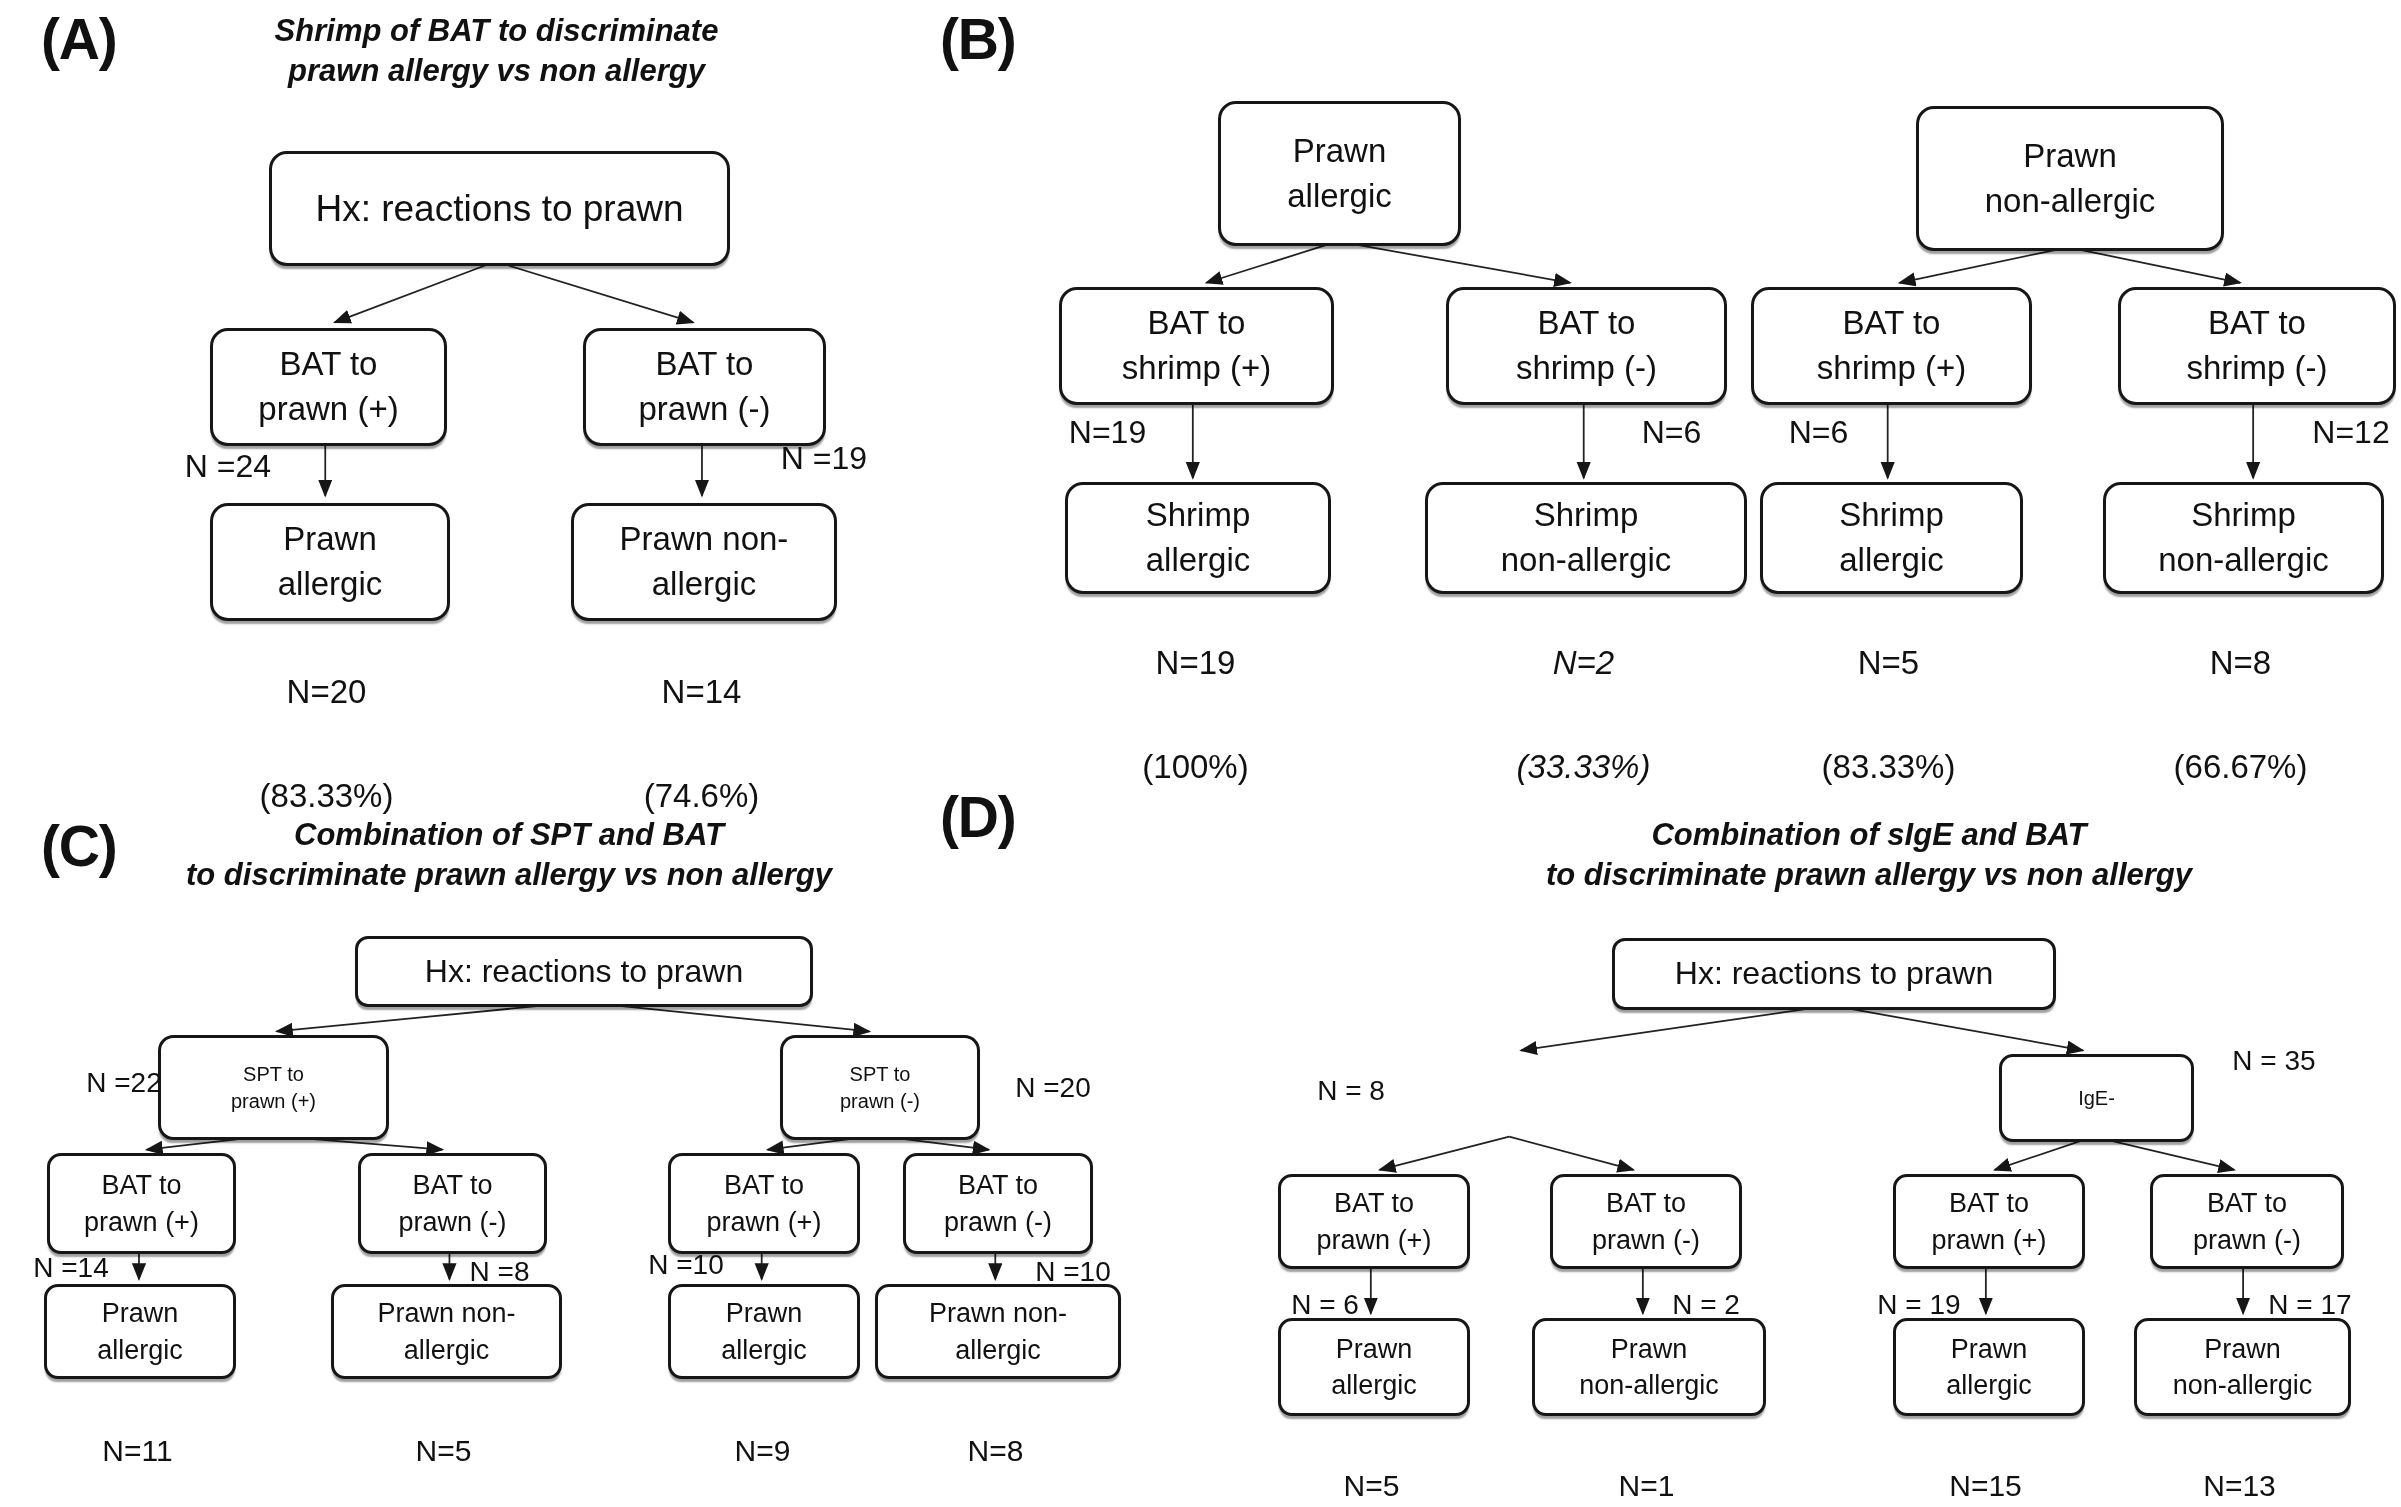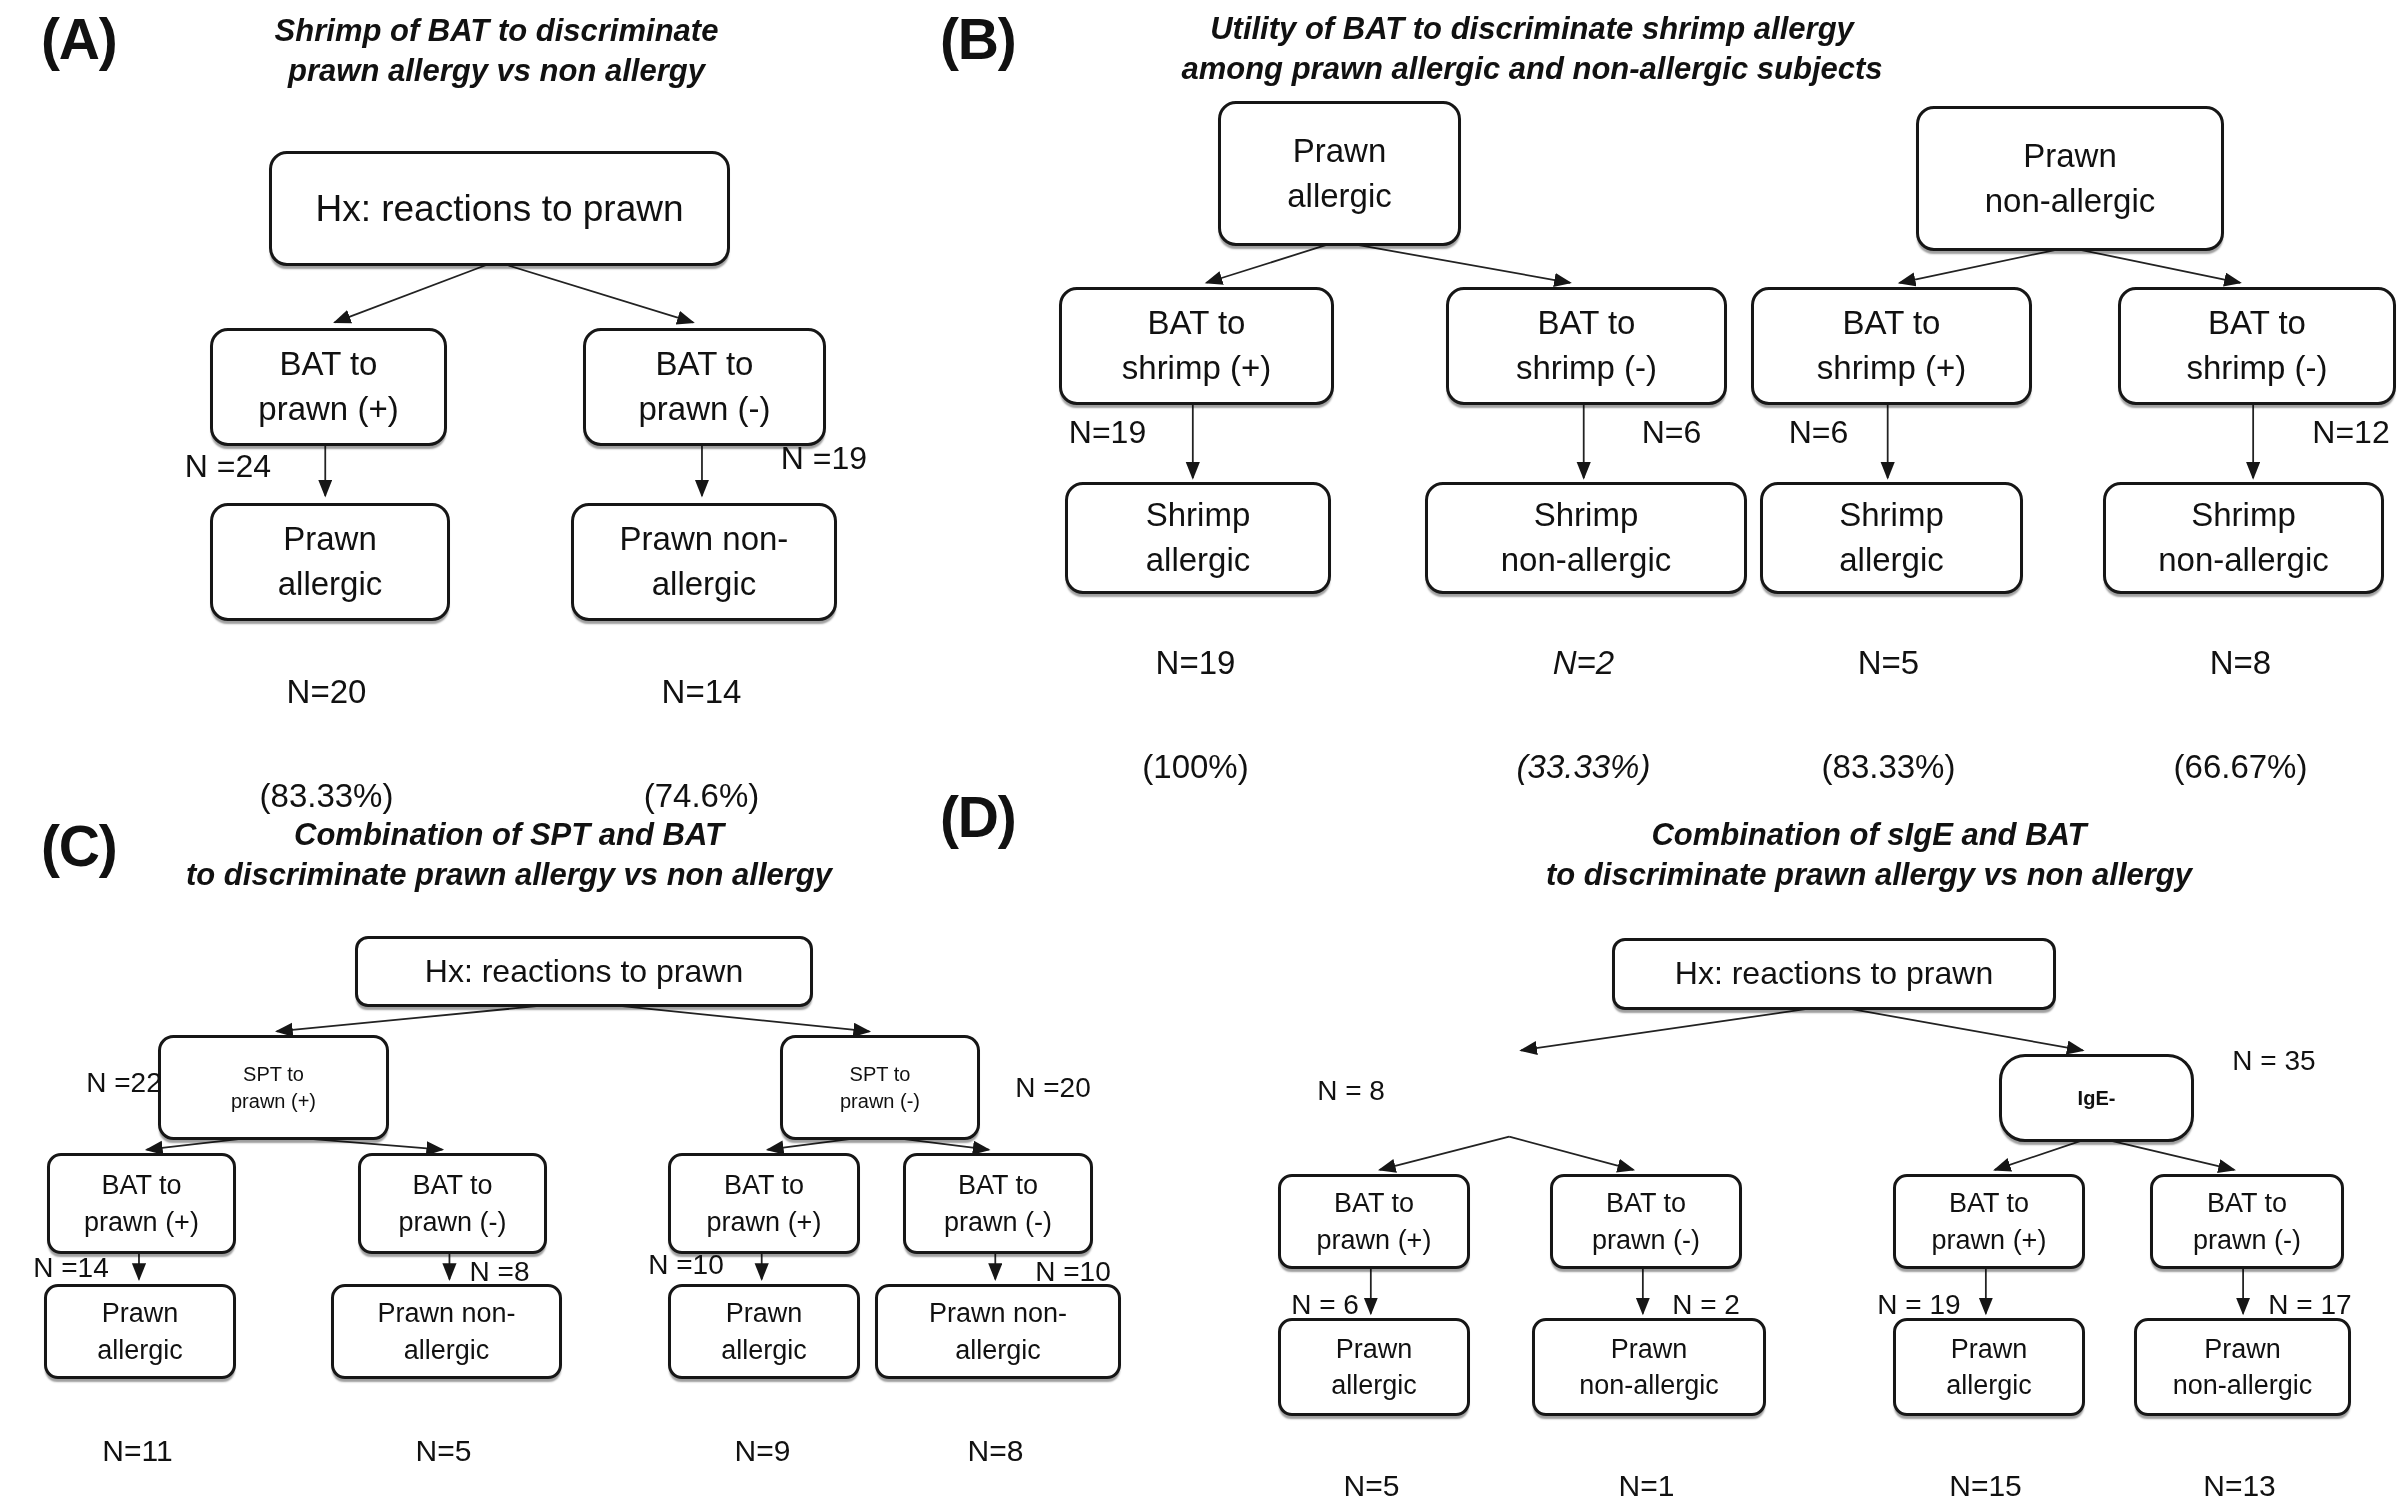--- a/index.html
+++ b/index.html
@@ -134,22 +134,20 @@
   <div class="stat" style="left:208px;top:620px;width:237px;">
     <div>N=20</div>
     <div class="pct">(83.33%)</div>
   </div>
   <div class="stat" style="left:583px;top:620px;width:237px;">
     <div>N=14</div>
     <div class="pct">(74.6%)</div>
   </div>
 
   <div class="plabel" style="left:940px;top:6px;">(B)</div>
-  <div class="ptitle" style="left:1029px;top:9px;width:1006px;">Utility of BAT to discriminate shrimp allergy
-among prawn allergic and non-allergic subjects</div>
 
   <div class="box f56" style="left:1218px;top:101px;width:237px;height:139px;">Prawn
 allergic</div>
   <div class="box f56" style="left:1916px;top:106px;width:302px;height:139px;">Prawn
 non-allergic</div>
 
   <div class="box f56" style="left:1059px;top:287px;width:269px;height:112px;">BAT to
 shrimp (+)</div>
   <div class="box f56" style="left:1446px;top:287px;width:275px;height:112px;">BAT to
 shrimp (-)</div>
@@ -242,21 +240,21 @@
     <div>N=8</div>
     
   </div>
 
   <div class="plabel" style="left:940px;top:784px;">(D)</div>
   <div class="ptitle" style="left:1455px;top:815px;width:828px;">Combination of sIgE and BAT
 to discriminate prawn allergy vs non allergy</div>
 
   <div class="box f54" style="left:1612px;top:938px;width:438px;height:66px;border-radius:13px;">Hx: reactions to prawn</div>
 
-  <div class="box f48" style="left:1999px;top:1054px;width:189px;height:82px;border-radius:26px;font-weight:bold;">IgE-</div>
+  <div class="box f48" style="left:1999px;top:1054px;width:189px;height:82px;border-radius:14px;">IgE-</div>
 
   <div class="lbl n48" style="left:1289px;top:1075px;width:124px;">N = 8</div>
   <div class="lbl n48" style="left:2206px;top:1045px;width:136px;text-align:center;">N = 35</div>
 
   <div class="box f46" style="left:1278px;top:1174px;width:186px;height:89px;border-radius:14px;">BAT to
 prawn (+)</div>
   <div class="box f46" style="left:1550px;top:1174px;width:186px;height:89px;border-radius:14px;">BAT to
 prawn (-)</div>
   <div class="box f46" style="left:1893px;top:1174px;width:186px;height:89px;border-radius:14px;">BAT to
 prawn (+)</div>

